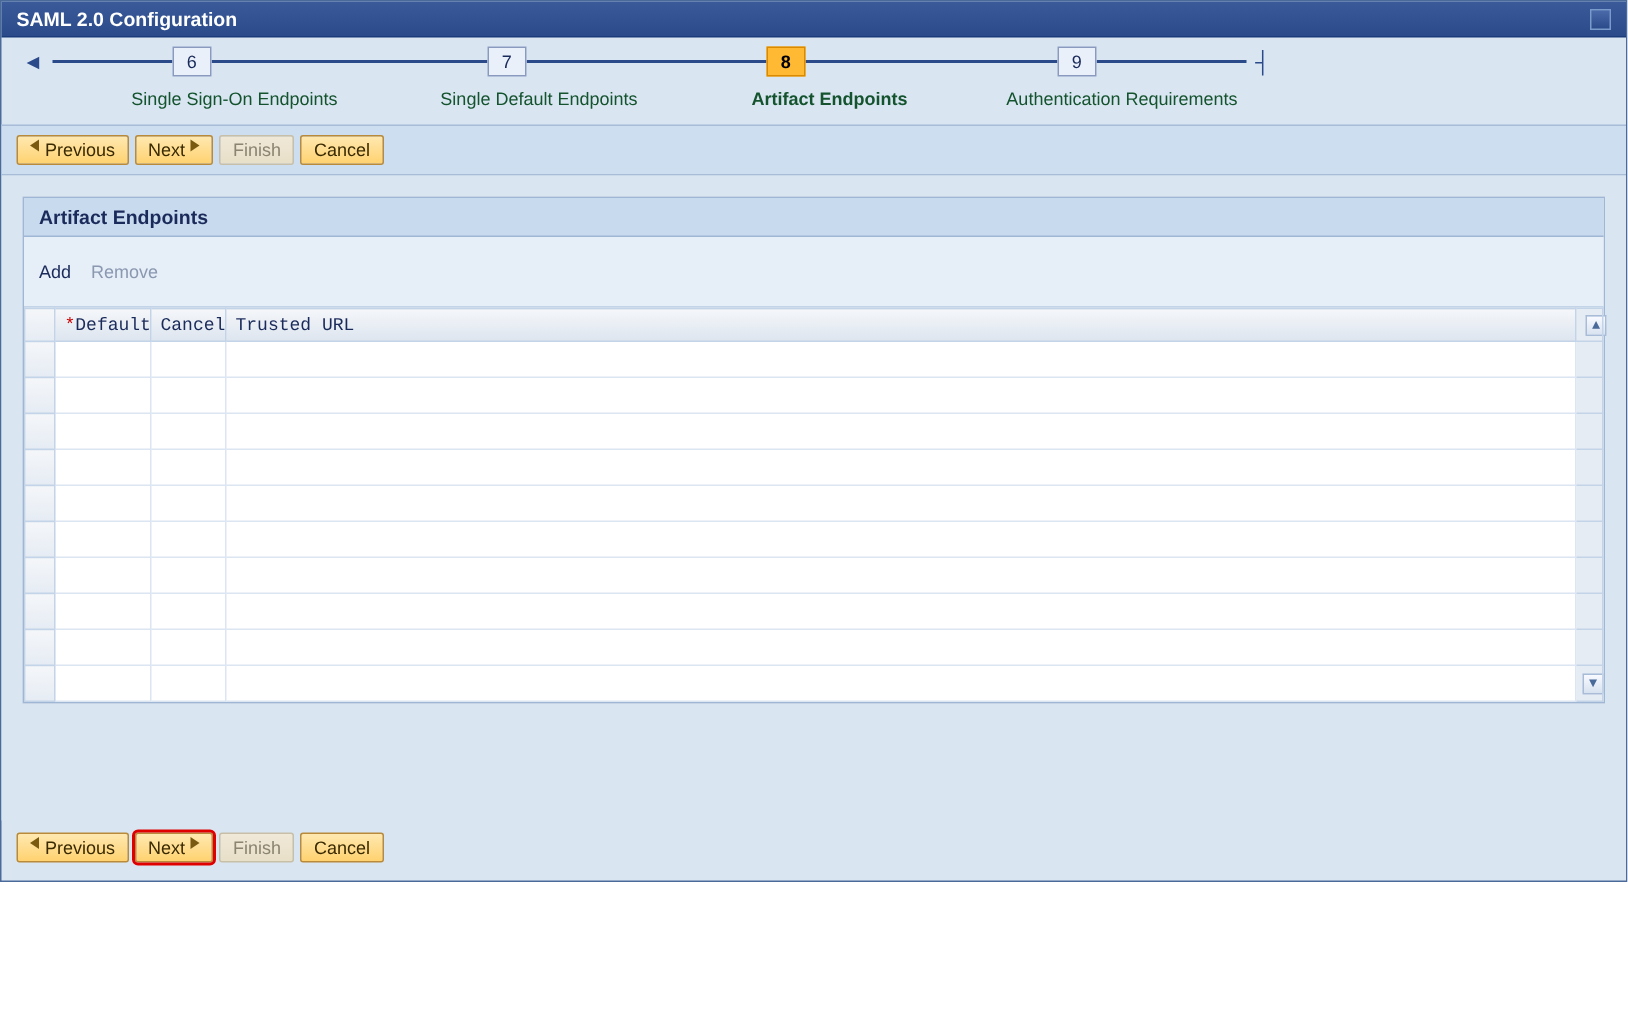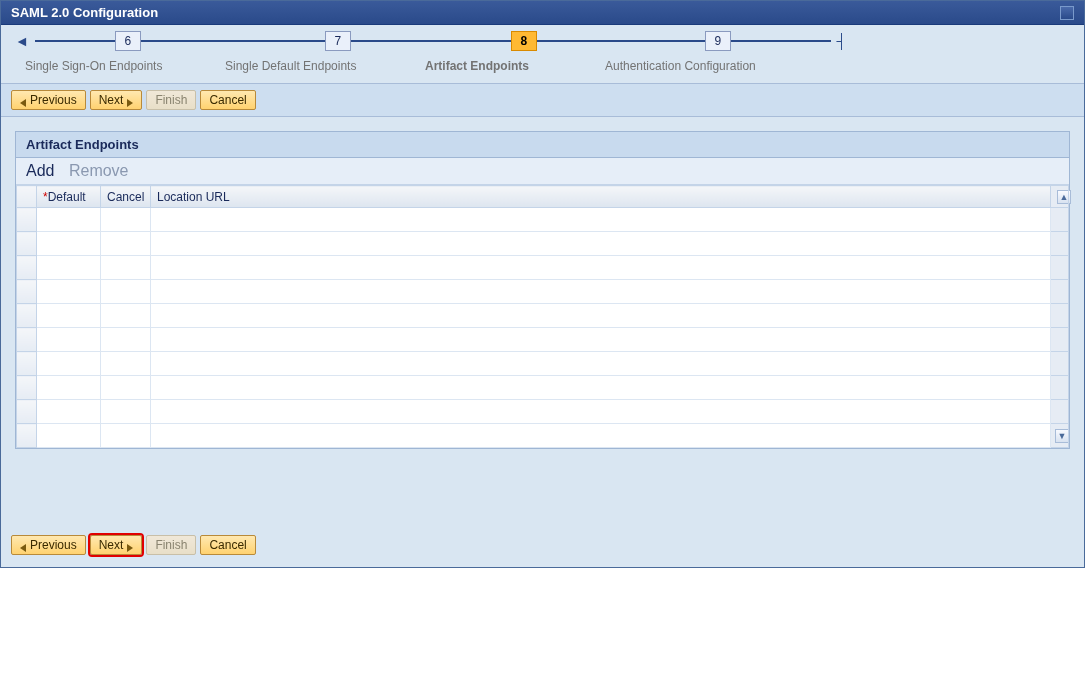--- a/index.html
+++ b/index.html
@@ -64,38 +64,38 @@
     position: relative;
     z-index: 2;
   }
   .wiz-box.active {
     background: #ffb933;
     border-color: #d98a00;
     color: #000;
     font-weight: bold;
   }
   .wiz-label {
-    text-align: left;
-    font-size: 12px;
-    color: #737373;
+    text-align: right;
+    font-size: 12px;
+    color: #14532d;
   }
   .wiz-label.active { font-weight: bold; }
 
   .button-bar {
     padding: 6px 10px;
     background: #cddef0;
     border-top: 1px solid #a8bcd8;
     border-bottom: 1px solid #a8bcd8;
     display: flex;
     gap: 4px;
     align-items: center;
   }
   .btn {
     display: inline-flex;
-    align-items: flex-end;
+    align-items: flex-start;
     padding: 2px 8px;
     font-size: 12px;
     border: 1px solid #b88a3a;
     background: linear-gradient(#ffe8b0, #ffd270);
     color: #3a2a00;
     border-radius: 2px;
     cursor: pointer;
   }
   .btn.disabled {
     background: linear-gradient(#f0e8d8, #e8dfc8);
@@ -137,32 +137,33 @@
     background: #c8daee;
     border-bottom: 1px solid #9fb6d4;
     padding: 5px 10px;
     font-weight: bold;
     font-size: 13px;
     color: #1a2a5a;
   }
   .panel-toolbar {
     background: #e6eef8;
     border-bottom: 1px solid #c4d4e8;
-    padding: 4px 10px;
-    font-size: 16px;
+    padding: 16px 10px;
+    font-size: 12px;
   }
   .panel-toolbar .tool-link {
     color: #1a2a5a;
     cursor: pointer;
     margin-right: 10px;
   }
   .panel-toolbar .tool-link.disabled { color: #8a98b0; cursor: default; }
 
   .grid-wrap {
     position: relative;
+    font-family: Liberation Mono, monospace;
   }
   table.grid {
     width: 100%;
     border-collapse: collapse;
     table-layout: fixed;
   }
   table.grid th {
     background: linear-gradient(#f4f6f9, #dde5ef);
     border: 1px solid #c4d4e8;
     font-weight: normal;
@@ -258,21 +259,21 @@
           <span>9</span>
         </div>
       <div class="seg-line" style="width:100px"></div>
       <span class="wiz-end-cap">┤</span>
     </div>
     <div class="wiz-labels">
       <div style="width:10px"></div>
       <div class="wiz-label" style="width:200px">Single Sign-On Endpoints</div>
       <div class="wiz-label" style="width:200px">Single Default Endpoints</div>
       <div class="wiz-label active" style="width:180px">Artifact Endpoints</div>
-      <div class="wiz-label" style="width:220px">Authentication Configuration</div>
+      <div class="wiz-label" style="width:220px">Authentication Requirements</div>
     </div>
   </div>
 
   <div class="button-bar">
     <div class="btn">
       <span class="tri-left"></span>
       <span>Previous</span>
     </div>
     <div class="btn">
       <span>Next</span>
@@ -300,21 +301,21 @@
             <col class="col-default">
             <col class="col-index">
             <col>
             <col class="col-scroll">
           </colgroup>
           <thead>
             <tr>
               <th class="rowhead"></th>
               <th><span class="req">*</span><span>Default</span></th>
               <th><span>Cancel</span></th>
-              <th><span>Location URL</span></th>
+              <th><span>Trusted URL</span></th>
               <th class="scroll-cell">
                   <div class="scroll-arrow">▲</div>
                 </th>
             </tr>
           </thead>
           <tbody id="grid-body">
           <tr>
                 <td class="rowhead"></td>
                 <td></td>
                 <td></td>

